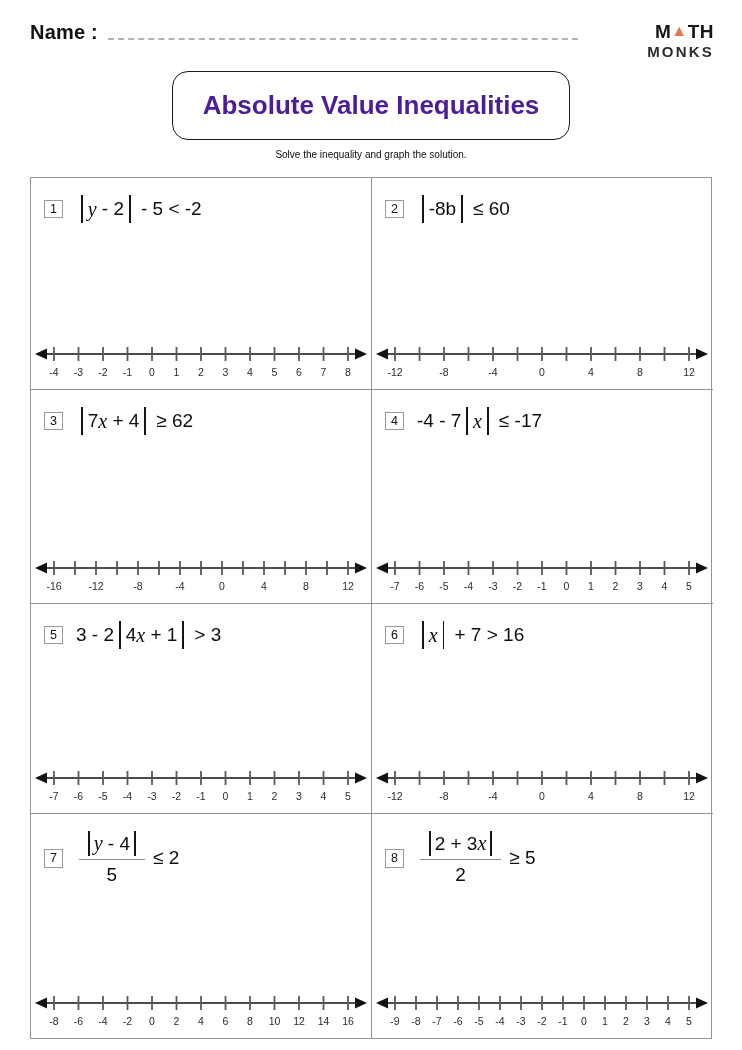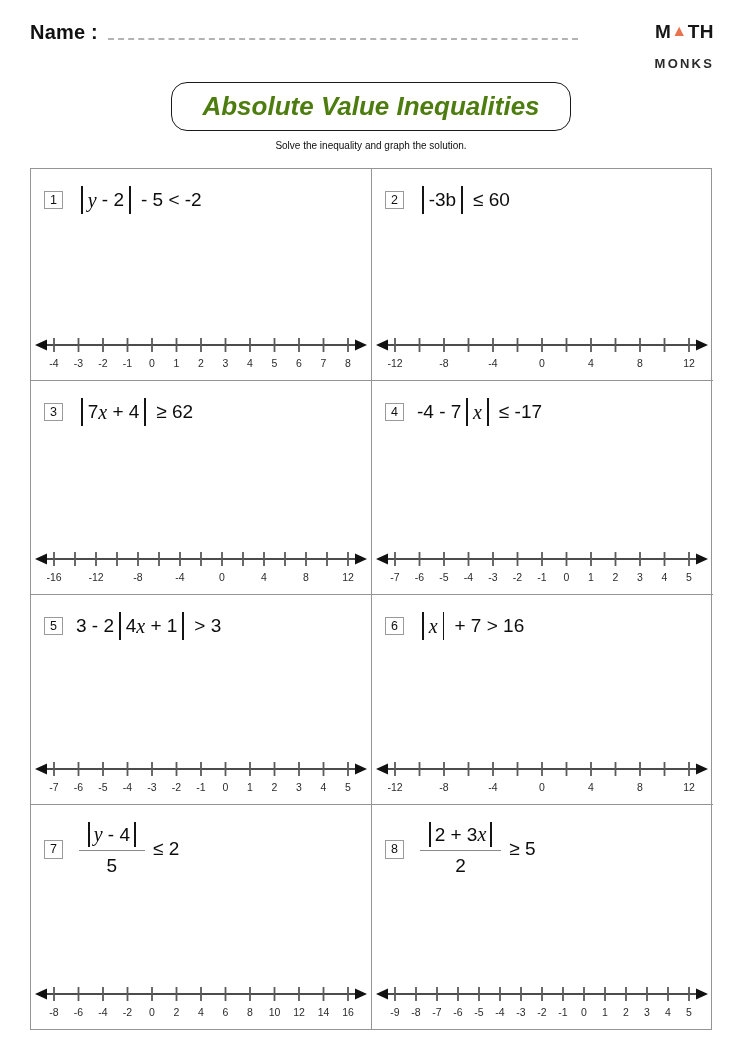--- a/index.html
+++ b/index.html
@@ -8,24 +8,24 @@
     font-family:"Liberation Sans",sans-serif;color:#111;overflow:hidden;
   }
   
   .header{display:flex;justify-content:space-between;align-items:flex-start;padding:20px 28px 0 30px;}
   .name-row{display:flex;align-items:flex-end;width:548px;}
   .name-label{font-size:20px;font-weight:700;color:#111;letter-spacing:0.2px;}
   .name-line{flex:1;border-bottom:2px dashed #b3b3b3;margin:0 0 4px 10px;height:18px;}
   .logo{line-height:1;margin-top:2px;}
   .logo-top{display:flex;align-items:center;justify-content:flex-end;font-size:19px;font-weight:700;color:#161616;letter-spacing:0.5px;}
   .tri{color:#e8744f;font-size:16px;margin:0 0px 1px 0px;}
-  .logo-bottom{font-size:13px;font-weight:700;letter-spacing:2.2px;color:#2b2b2b;text-align:left;margin-top:16px;}
+  .logo-bottom{font-size:15px;font-weight:700;letter-spacing:2.2px;color:#2b2b2b;text-align:left;margin-top:3px;}
   
   .title-wrap{text-align:center;margin-top:12px;}
-  .title-box{display:inline-block;border:1.7px solid #1a1a1a;border-radius:16px;padding:8px 30px;font-size:26px;font-weight:600;color:#4d7c0f;font-style:italic;}
+  .title-box{display:inline-block;border:1.7px solid #1a1a1a;border-radius:16px;padding:18px 30px;font-size:26px;font-weight:600;color:#4c1d95;}
   .subtitle{text-align:center;font-size:10px;margin-top:9px;color:#0d0d0d;font-weight:500;}
   
   .grid{
     margin:17px 30px 0 30px;width:682px;
     display:grid;grid-template-columns:341px 341px;grid-template-rows:212px 214px 210px 224px;
     border:1.5px solid #949494;box-sizing:border-box;
   }
   .cell{position:relative;box-sizing:border-box;border-right:1px solid #949494;border-bottom:1px solid #949494;padding:17px 8px 46px 13px;}
   .cell:nth-child(2n){border-right:none;}
   .cell:nth-child(n+7){border-bottom:none;}
@@ -105,21 +105,21 @@
           <text x="265" y="35" font-size="10.5" fill="#2b2b2b" text-anchor="middle">6</text>
           <line x1="289.5" y1="6" x2="289.5" y2="20" stroke="#5a5a5a" stroke-width="1.8"></line>
           <text x="289.5" y="35" font-size="10.5" fill="#2b2b2b" text-anchor="middle">7</text>
           <line x1="314" y1="6" x2="314" y2="20" stroke="#5a5a5a" stroke-width="1.8"></line>
           <text x="314" y="35" font-size="10.5" fill="#2b2b2b" text-anchor="middle">8</text>
         </svg>
       </div>
       <div class="cell">
         <div class="eq-row">
           <span class="numbox">2</span>
-          <span class="expr"><span class="abar"></span><span class="tx">-3b</span><span class="abar"></span><span class="tx"> ≤ 60</span></span>
+          <span class="expr"><span class="abar"></span><span class="tx">-8b</span><span class="abar"></span><span class="tx"> ≤ 60</span></span>
         </div>
         <svg viewBox="0 0 334 42" width="334" height="42" class="nline">
           <line x1="7" y1="13" x2="327" y2="13" stroke="#111111" stroke-width="1.7"></line>
           <polygon points="1,13 13,7.5 13,18.5" fill="#111111"></polygon>
           <polygon points="333,13 321,7.5 321,18.5" fill="#111111"></polygon>
           <line x1="20" y1="6" x2="20" y2="20" stroke="#5a5a5a" stroke-width="1.8"></line>
           <text x="20" y="35" font-size="10.5" fill="#2b2b2b" text-anchor="middle">-12</text>
           <line x1="44.5" y1="6" x2="44.5" y2="20" stroke="#5a5a5a" stroke-width="1.8"></line>
           <line x1="69" y1="6" x2="69" y2="20" stroke="#5a5a5a" stroke-width="1.8"></line>
           <text x="69" y="35" font-size="10.5" fill="#2b2b2b" text-anchor="middle">-8</text>

